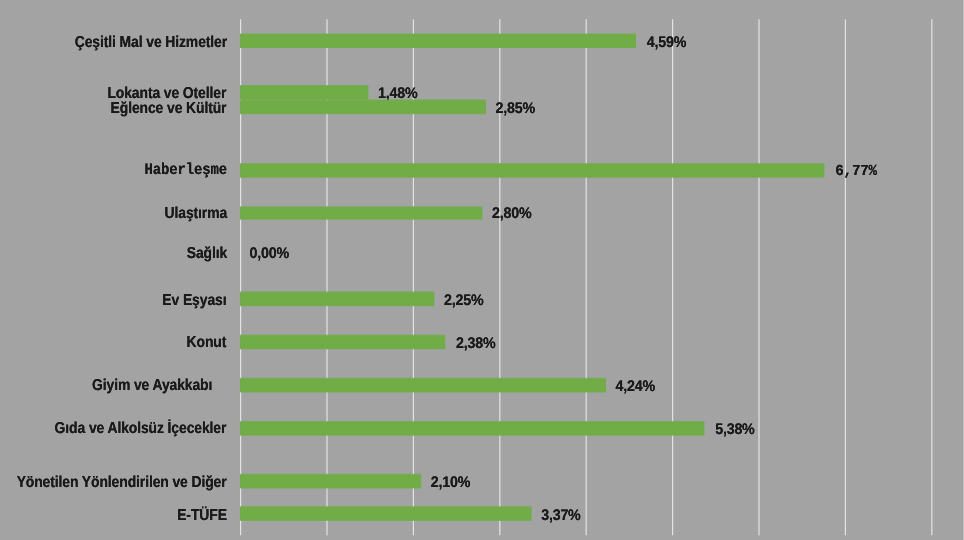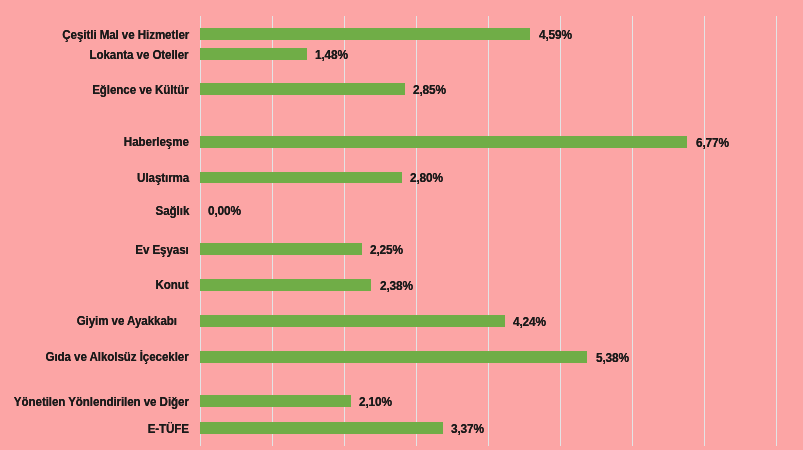--- a/index.html
+++ b/index.html
@@ -14,21 +14,21 @@
     overflow: hidden;
     font-family: "Liberation Sans", sans-serif;
     -webkit-font-smoothing: antialiased;
   }
   * { -webkit-font-smoothing: antialiased; }
 
   #chart-root {
     position: relative;
     width: 803px;
     height: 450px;
-    background: #fca5a5;
+    background: #a3a3a3;
   }
 
   
   .plot-area {
     position: absolute;
     left: 200px;
     top: 16px;
     width: 576px;
     height: 430px;
   }
@@ -102,31 +102,31 @@
       <div class="gridline" style="left: 504px; background: rgb(227, 227, 229);"></div>
       <div class="gridline" style="left: 576px; background: rgb(227, 227, 229);"></div>
     </div>
 
   <div id="rows-host">
       <div class="chart-row" style="top: 16px;">
       <div class="cat-label" style="right: 614.2px;">Çeşitli Mal ve Hizmetler</div>
       <div class="bar" style="width: 330.48px; background: rgb(112, 173, 71);"></div>
       <div class="val-label" style="left: 538.68px;">4,59%</div>
     </div>
-      <div class="chart-row" style="top: 36px;">
+      <div class="chart-row" style="top: 59px;">
       <div class="cat-label" style="right: 614.2px;">Lokanta ve Oteller</div>
       <div class="bar" style="width: 106.56px; background: rgb(112, 173, 71);"></div>
       <div class="val-label" style="left: 314.76px;">1,48%</div>
     </div>
       <div class="chart-row" style="top: 71px;">
       <div class="cat-label" style="right: 614.2px;">Eğlence ve Kültür</div>
       <div class="bar" style="width: 205.2px; background: rgb(112, 173, 71);"></div>
       <div class="val-label" style="left: 413.4px;">2,85%</div>
     </div>
-      <div class="chart-row" style="top: 123.5px;">
+      <div class="chart-row" style="top: 123.5px; font-family: Liberation Mono, monospace;">
       <div class="cat-label" style="right: 614.2px;">Haberleşme</div>
       <div class="bar" style="width: 487.44px; background: rgb(112, 173, 71);"></div>
       <div class="val-label" style="left: 695.64px;">6,77%</div>
     </div>
       <div class="chart-row" style="top: 159.333px;">
       <div class="cat-label" style="right: 614.2px;">Ulaştırma</div>
       <div class="bar" style="width: 201.6px; background: rgb(112, 173, 71);"></div>
       <div class="val-label" style="left: 409.8px;">2,80%</div>
     </div>
       <div class="chart-row" style="top: 192px;">

